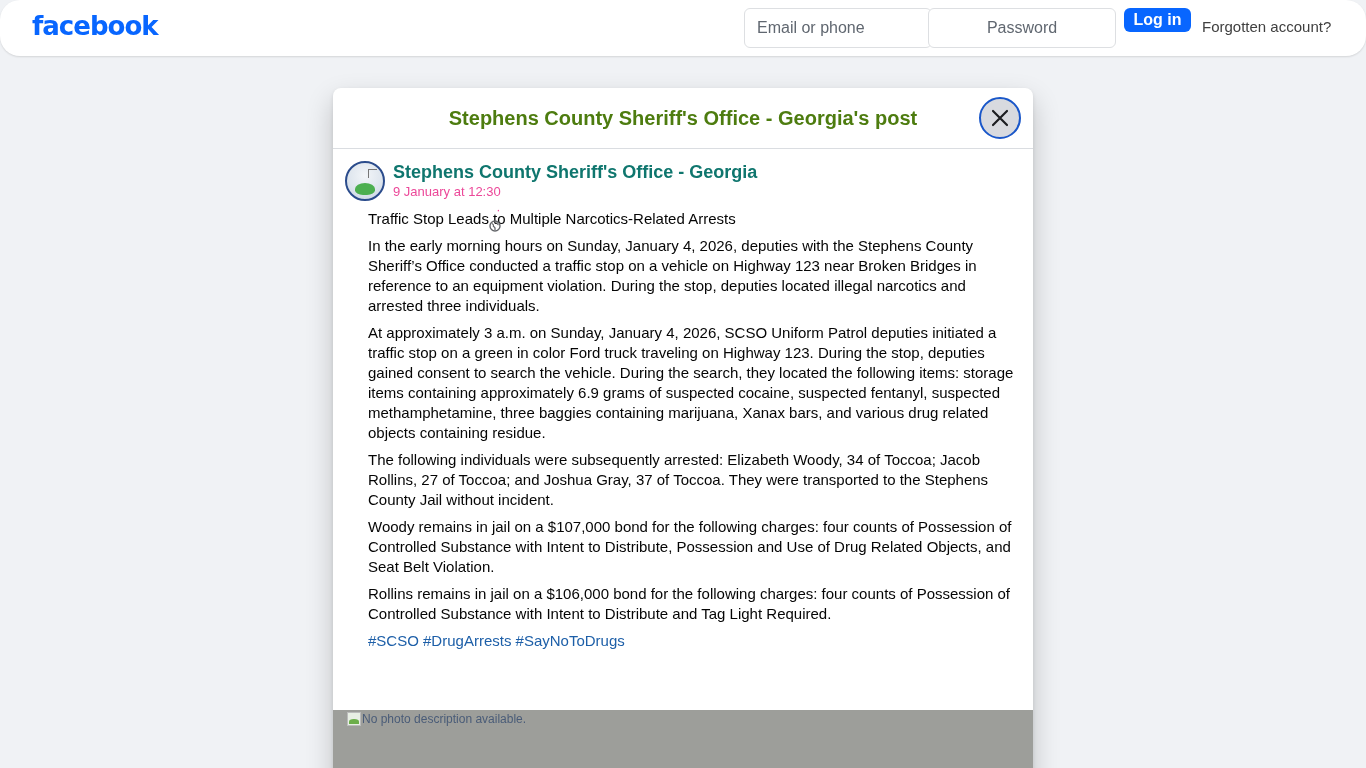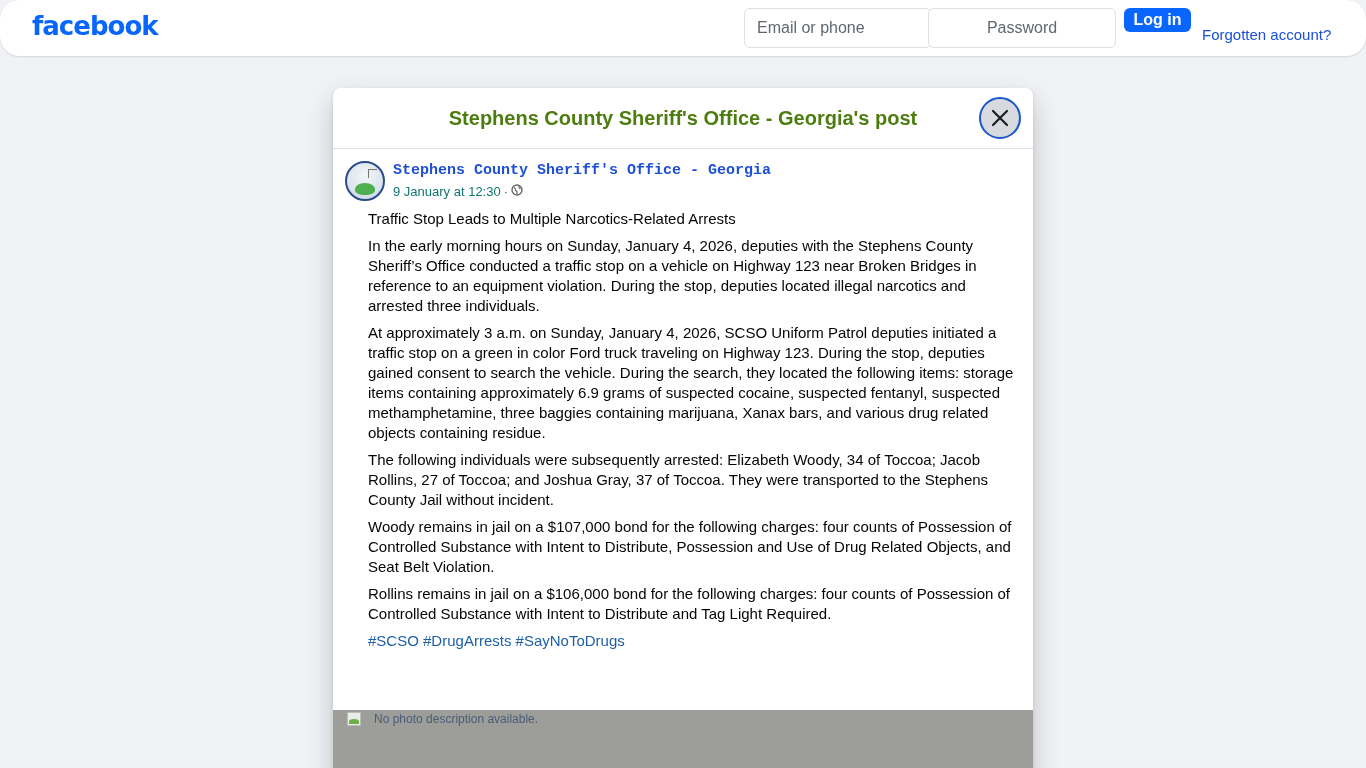--- a/index.html
+++ b/index.html
@@ -33,22 +33,22 @@
     .login-input::placeholder { color: #606770; }
     .email-input { left: 732px; margin-left: 12px; }
     .password-input { left: 928px; text-align: center; }
     .login-button {
       position: absolute; left: 1124px; top: 8px; height: 24px; width: 67px;
       background: #0866ff; color: #fff; border: none; border-radius: 6px;
       font-family: "Liberation Sans", sans-serif; font-weight: bold; font-size: 16px;
       cursor: pointer;
     }
     .forgot-link {
-      position: absolute; left: 1202px; top: 26px;
-      color: #1d4ed8; font-size: 15px; text-decoration: none;
+      position: absolute; left: 1202px; top: 18px;
+      color: #404040; font-size: 15px; text-decoration: none;
     }
     .dialog {
       position: absolute; left: 333px; top: 88px; width: 700px; height: 700px;
       background: #ffffff;
       border-radius: 8px 8px 0 0;
       box-shadow: 0 12px 28px rgba(0,0,0,0.2), 0 2px 4px rgba(0,0,0,0.1);
       overflow: hidden;
     }
     .dialog-header {
       position: relative; height: 61px;
@@ -79,39 +79,39 @@
       position: absolute; left: 8px; bottom: 4px; width: 20px; height: 12px;
       border-radius: 50% 50% 40% 40%;
       background: #4caf50;
     }
     .avatar .mark {
       position: absolute; right: 6px; top: 6px; width: 9px; height: 9px;
       border-left: 1px solid #777; border-top: 1px solid #777;
     }
     .author-name {
       position: absolute; left: 60px; top: 13px;
-      font-size: 15px; font-weight: bold; color: #1d4ed8; font-family: Liberation Mono, monospace;
+      font-size: 18px; font-weight: bold; color: #0f766e;
     }
     .post-meta {
       position: absolute; left: 60px; top: 35px;
-      font-size: 13px; color: #0f766e; display: flex; align-items: flex-start; gap: 3px;
+      font-size: 13px; color: #ec4899; display: flex; align-items: flex-end; gap: 3px; flex-direction: column;
     }
     .post-body {
       padding: 0 12px; font-size: 15px; line-height: 20px; color: #050505;
     }
     .post-body p { margin-bottom: 7px; margin-left: 23px; }
     .hashtags { color: #1d5fa8; }
     .hashtags span { cursor: pointer; }
     .photo-area {
       position: absolute; left: 0; top: 622px; width: 700px; height: 100px;
       background: #9d9e9a;
     }
     .broken-img {
       position: absolute; left: 14px; top: 2px;
-      font-size: 12px; color: #4a5c78; display: flex; align-items: center; gap: 13px;
+      font-size: 12px; color: #4a5c78; display: flex; align-items: center; gap: 1px;
     }
     .broken-icon {
       width: 14px; height: 14px; border: 1px solid #bbb; background: #e8efe4; position: relative;
     }
     .broken-icon::after {
       content: ""; position: absolute; left: 1px; bottom: 1px; width: 10px; height: 5px;
       background: #6cae4a; border-radius: 50% 50% 0 0;
     }
   </style>
 </head>

